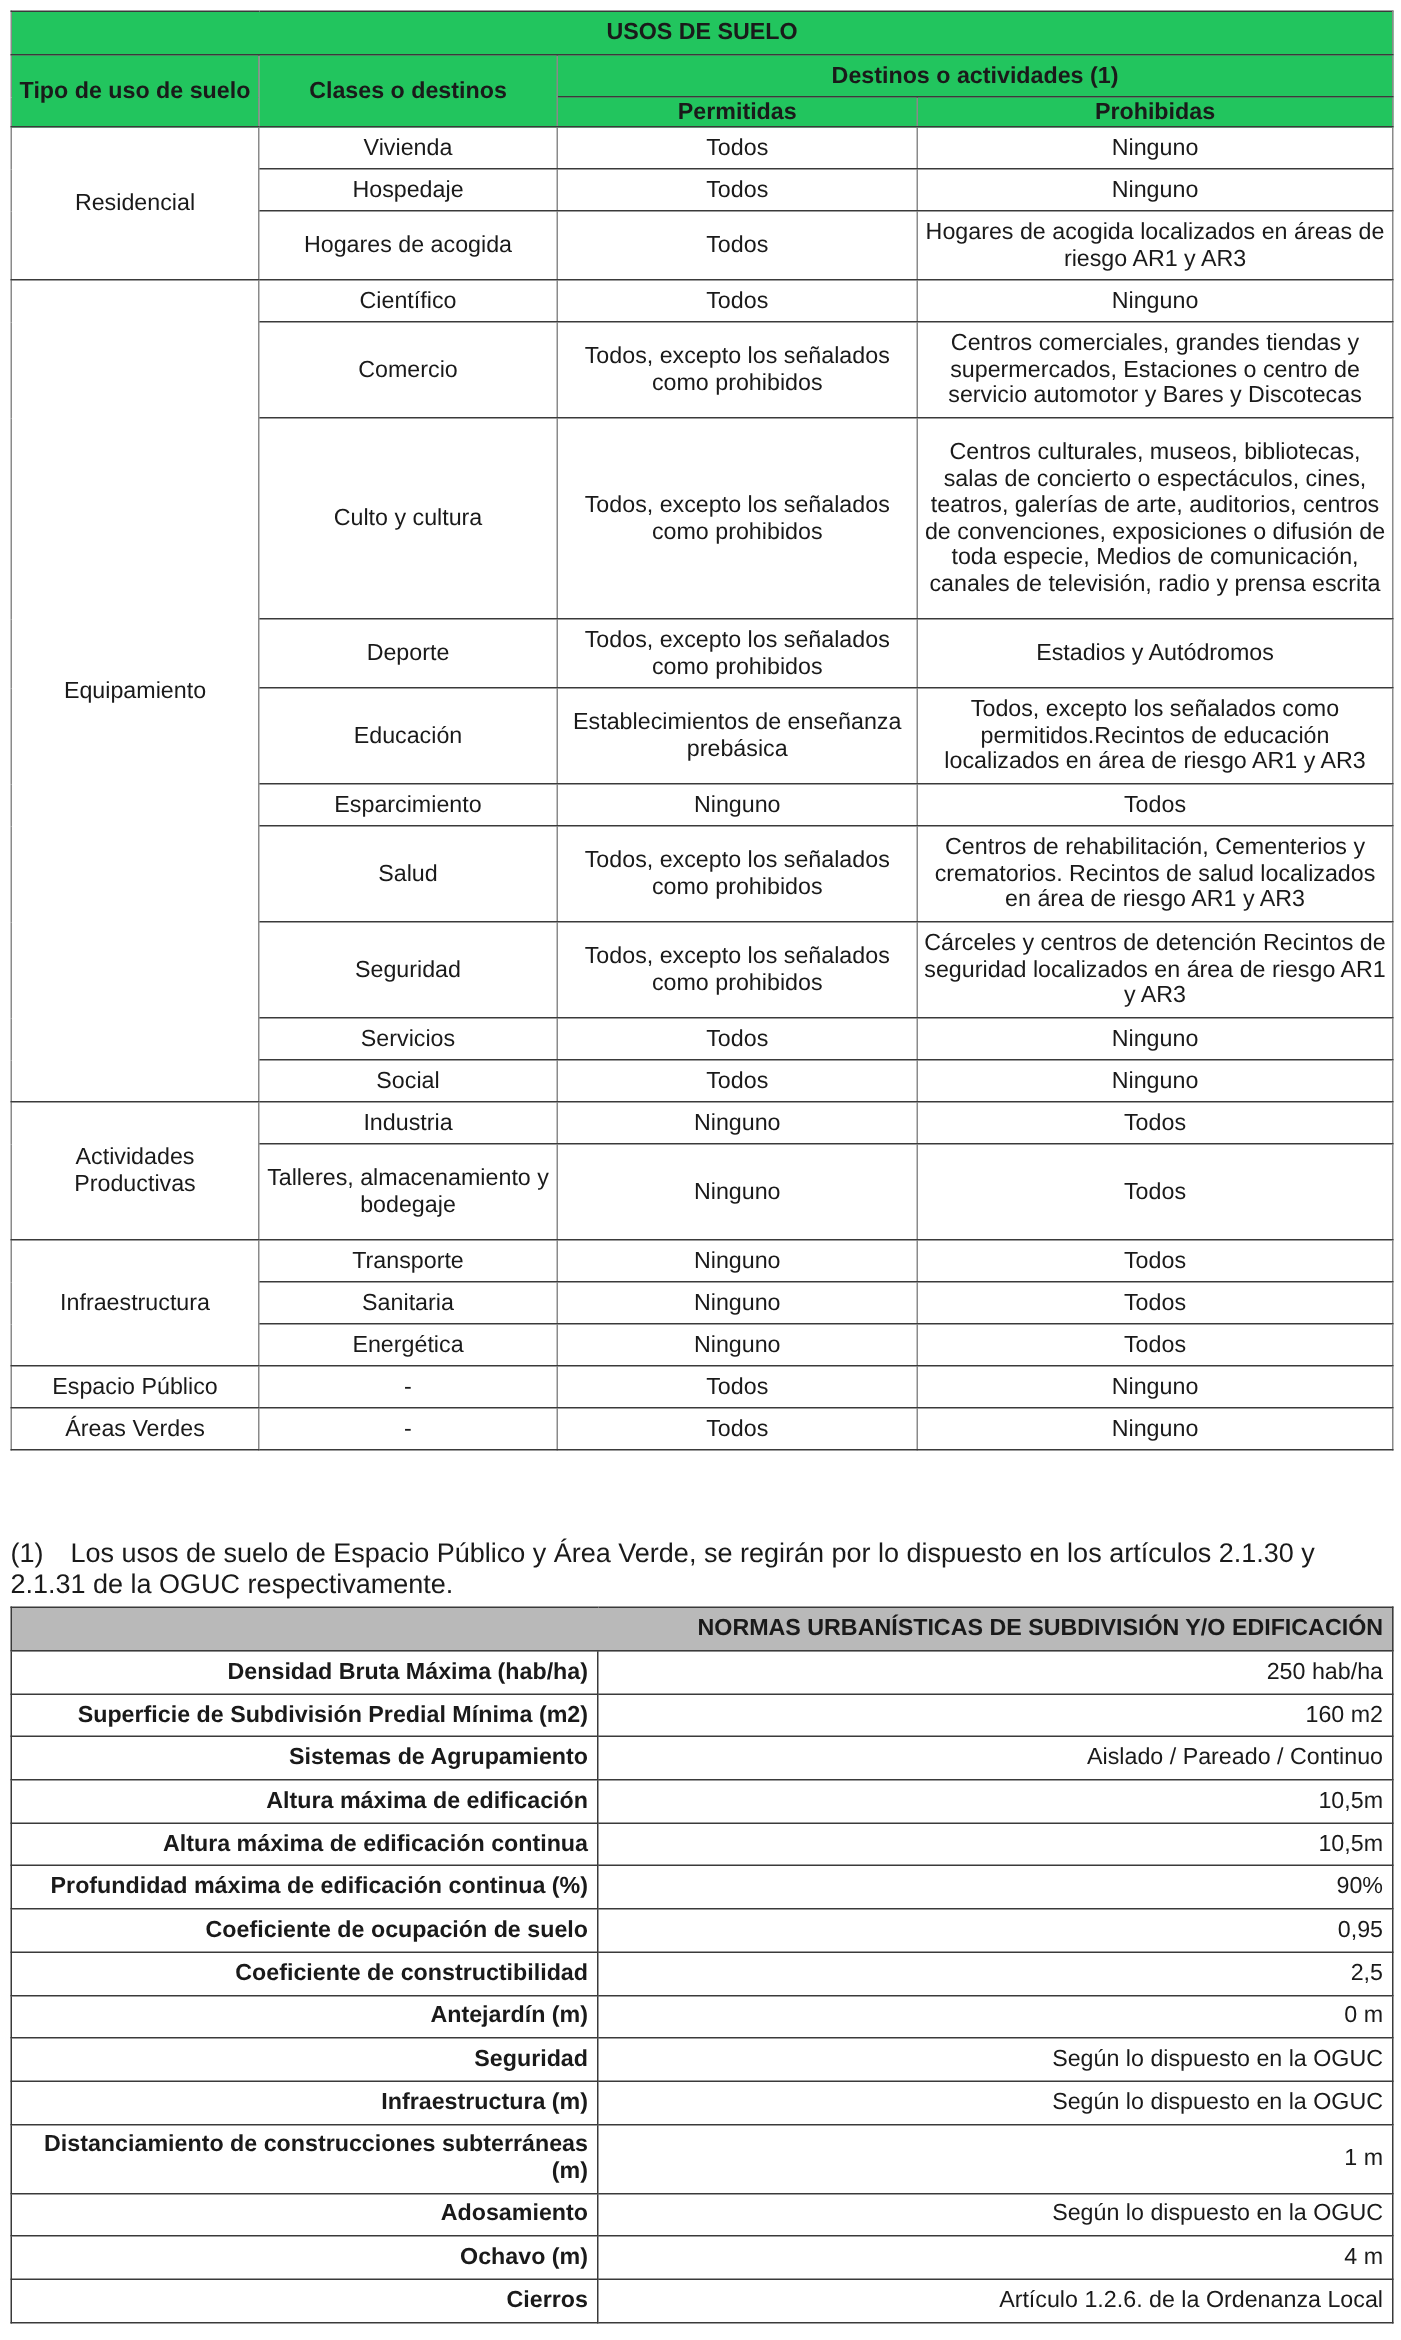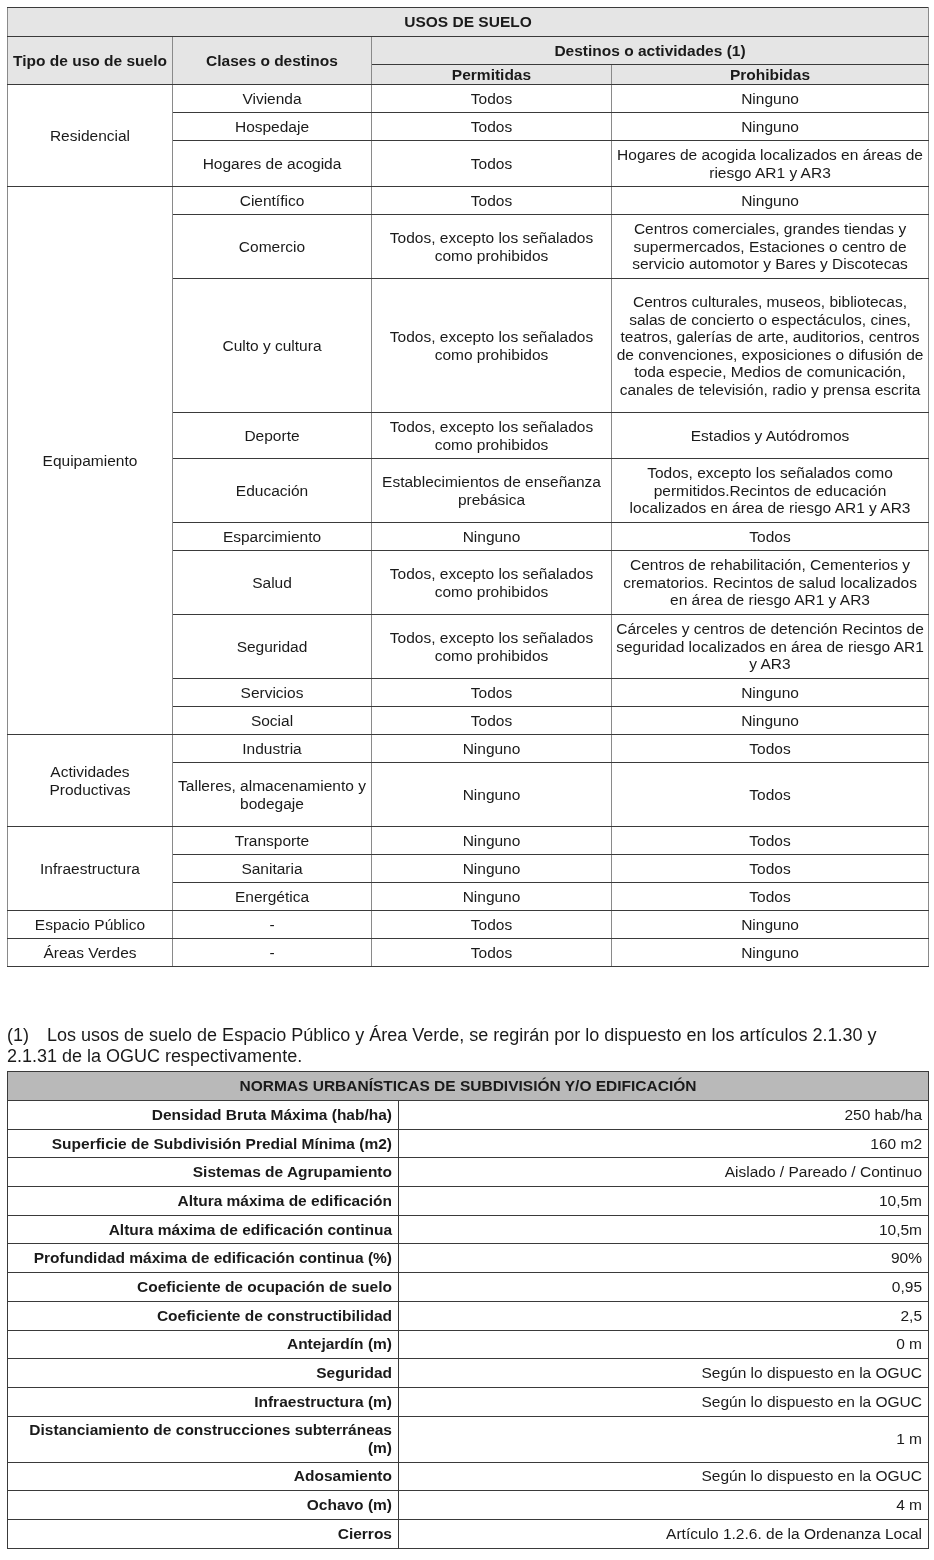--- a/index.html
+++ b/index.html
@@ -6,34 +6,34 @@
   body { width: 934px; height: 1560px; position: relative; font-family: "Liberation Sans", sans-serif; color: #1a1a1a; }
   table { border-collapse: collapse; }
   #usos { position: absolute; left: 7px; top: 7px; width: 921px; table-layout: fixed; }
   #usos td, #usos th {
     border-top: 1.5px solid #3a3a3a; border-bottom: 1.5px solid #3a3a3a;
     border-left: 1.5px solid #8a8a8a; border-right: 1.5px solid #8a8a8a;
     text-align: center; vertical-align: middle; font-size: 15.5px; line-height: 17.5px;
     padding: 0 4px; font-weight: normal;
   }
   #usos { border-left: 1.5px solid #3a3a3a; border-right: 1.5px solid #3a3a3a; }
-  #usos th { background: #e5e5e5; font-weight: bold; }
+  #usos th { background: #22c55e; font-weight: bold; }
   #usos .title-cell { height: 28px; }
   #usos .h2 { height: 28px; }
   #usos .h3 { height: 20px; }
   .r1 { height: 28px; }
   .r2 { height: 46px; }
   .r3 { height: 64px; }
   .r7 { height: 134px; }
   .footnote { position: absolute; left: 7px; top: 1025px; width: 921px; font-size: 18px; color: #1a1a1a; }
   .footnote .fn-mark { display: inline-block; width: 40px; }
   #normas { position: absolute; left: 7px; top: 1071px; width: 921px; table-layout: fixed; border: 1.5px solid #3a3a3a; }
   #normas td, #normas th { border: 1.5px solid #3a3a3a; font-size: 15.5px; line-height: 18px; padding: 0 6px; text-align: right; vertical-align: middle; }
   #normas td.vcol { border-left: 1.5px solid #8a8a8a; margin-top: 24px; }
-  #normas th { background: #b9b9b9; text-align: center; font-weight: bold; height: 28px; }
+  #normas th { background: #b9b9b9; font-weight: bold; height: 28px; }
   #normas td.lab { font-weight: bold; }
   #normas tr.nr { height: 28.7px; }
   #normas tr.nr2 { height: 46px; }
 </style>
 </head>
 <body>
 
 <table id="usos">
   <colgroup>
     <col style="width:165px">

